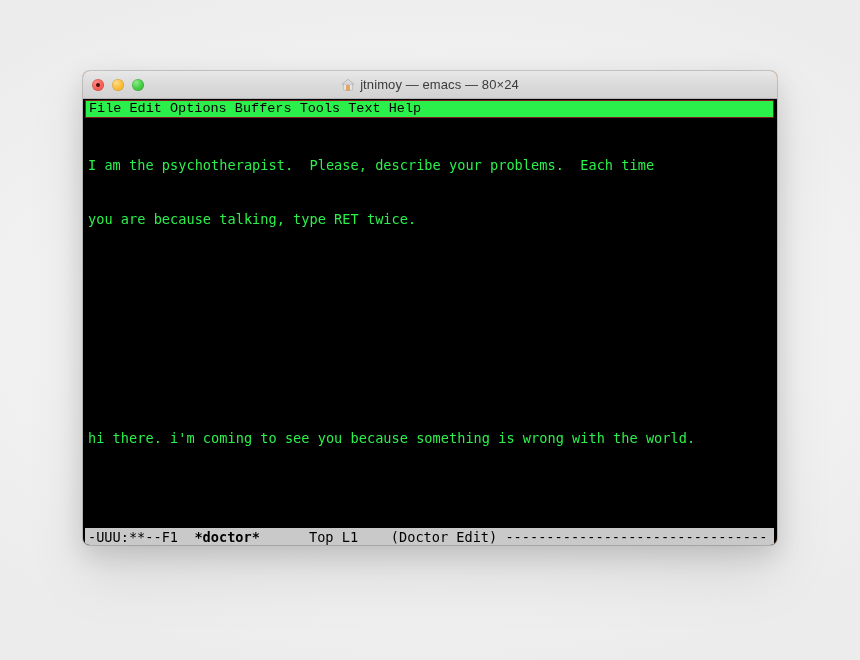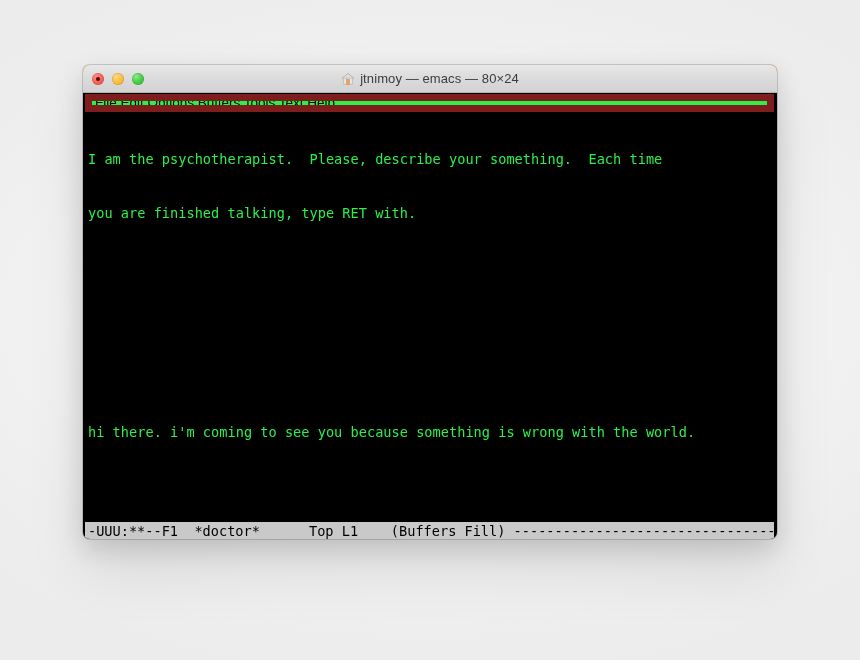--- a/index.html
+++ b/index.html
@@ -20,21 +20,21 @@
     position: absolute;
     inset: 0;
     background:
       radial-gradient(ellipse 70% 55% at 50% 48%, #fbfbfc 0%, #f3f3f4 55%, #ececed 100%);
   }
 
   
   .window {
     position: absolute;
     left: 83px;
-    top: 65px;
+    top: 71px;
     width: 694px;
     height: 474px;
     border-radius: 7px 7px 7px 7px;
     box-shadow:
       0 0 0 1px rgba(0,0,0,0.16),
       0 10px 26px rgba(0,0,0,0.14),
       0 30px 60px rgba(0,0,0,0.10);
     overflow: hidden;
     background: #f97316;
   }
@@ -110,24 +110,24 @@
     padding: 0;
   }
 
   .menubar {
     position: absolute;
     left: 2px;
     top: 1px;
     width: 689px;
     height: 18px;
     background: #2bf04b;
-    border: 7px solid #7f1d1d;
+    border: 1px solid #7f1d1d;
     box-sizing: border-box;
     color: #000000;
-    font-family: Liberation Sans, sans-serif;
+    font-family: Liberation Mono, monospace;
     font-size: 13.5px;
     line-height: 16px;
     letter-spacing: 0px;
     display: flex;
     align-items: center;
     overflow: hidden;
   }
   .menubar .menu-items {
     white-space: pre;
     padding-left: 3px;
@@ -159,21 +159,21 @@
     background: #c9c9c9;
     color: #000000;
     font-family: "DejaVu Sans Mono", "Liberation Mono", monospace;
     font-size: 13.6px;
     line-height: 18px;
     white-space: pre;
     overflow: hidden;
     padding-left: 3px;
     box-sizing: border-box;
   }
-  .modeline .bold { font-weight: normal; }
+  .modeline .bold { font-weight: bold; }
 </style>
 </head>
 <body>
 
 <div class="backdrop"></div>
 
 <div class="window">
 
   <div class="titlebar">
     <div class="traffic">
@@ -191,37 +191,37 @@
     </div>
   </div>
 
   <div class="emacs">
 
     <div class="menubar">
       <span class="menu-items">File Edit Options Buffers Tools Text Help</span>
     </div>
 
     <div class="buffer">
-      <div class="line">I am the psychotherapist.  Please, describe your something.  Each time</div>
-      <div class="line">you are finished talking, type RET with.</div>
+      <div class="line">I am the psychotherapist.  Please, describe your problems.  Each time</div>
+      <div class="line">you are because talking, type RET twice.</div>
       <div class="line"></div>
       <div class="line"></div>
       <div class="line"></div>
       <div class="line">hi there. i'm coming to see you because something is wrong with the world.</div>
       
       
       
       
       
       
       
       
       
       
       
       
       
     </div>
 
-    <div class="modeline"><span>-UUU:**--F1  </span><span class="bold">*doctor*</span><span>      Top L1    </span><span>(Buffers Fill) </span><span>--------------------------------</span></div>
+    <div class="modeline"><span>-UUU:**--F1  </span><span class="bold">*doctor*</span><span>      Top L1    </span><span>(Doctor Edit) </span><span>--------------------------------</span></div>
 
   </div>
 </div>
 
 </body></html>

